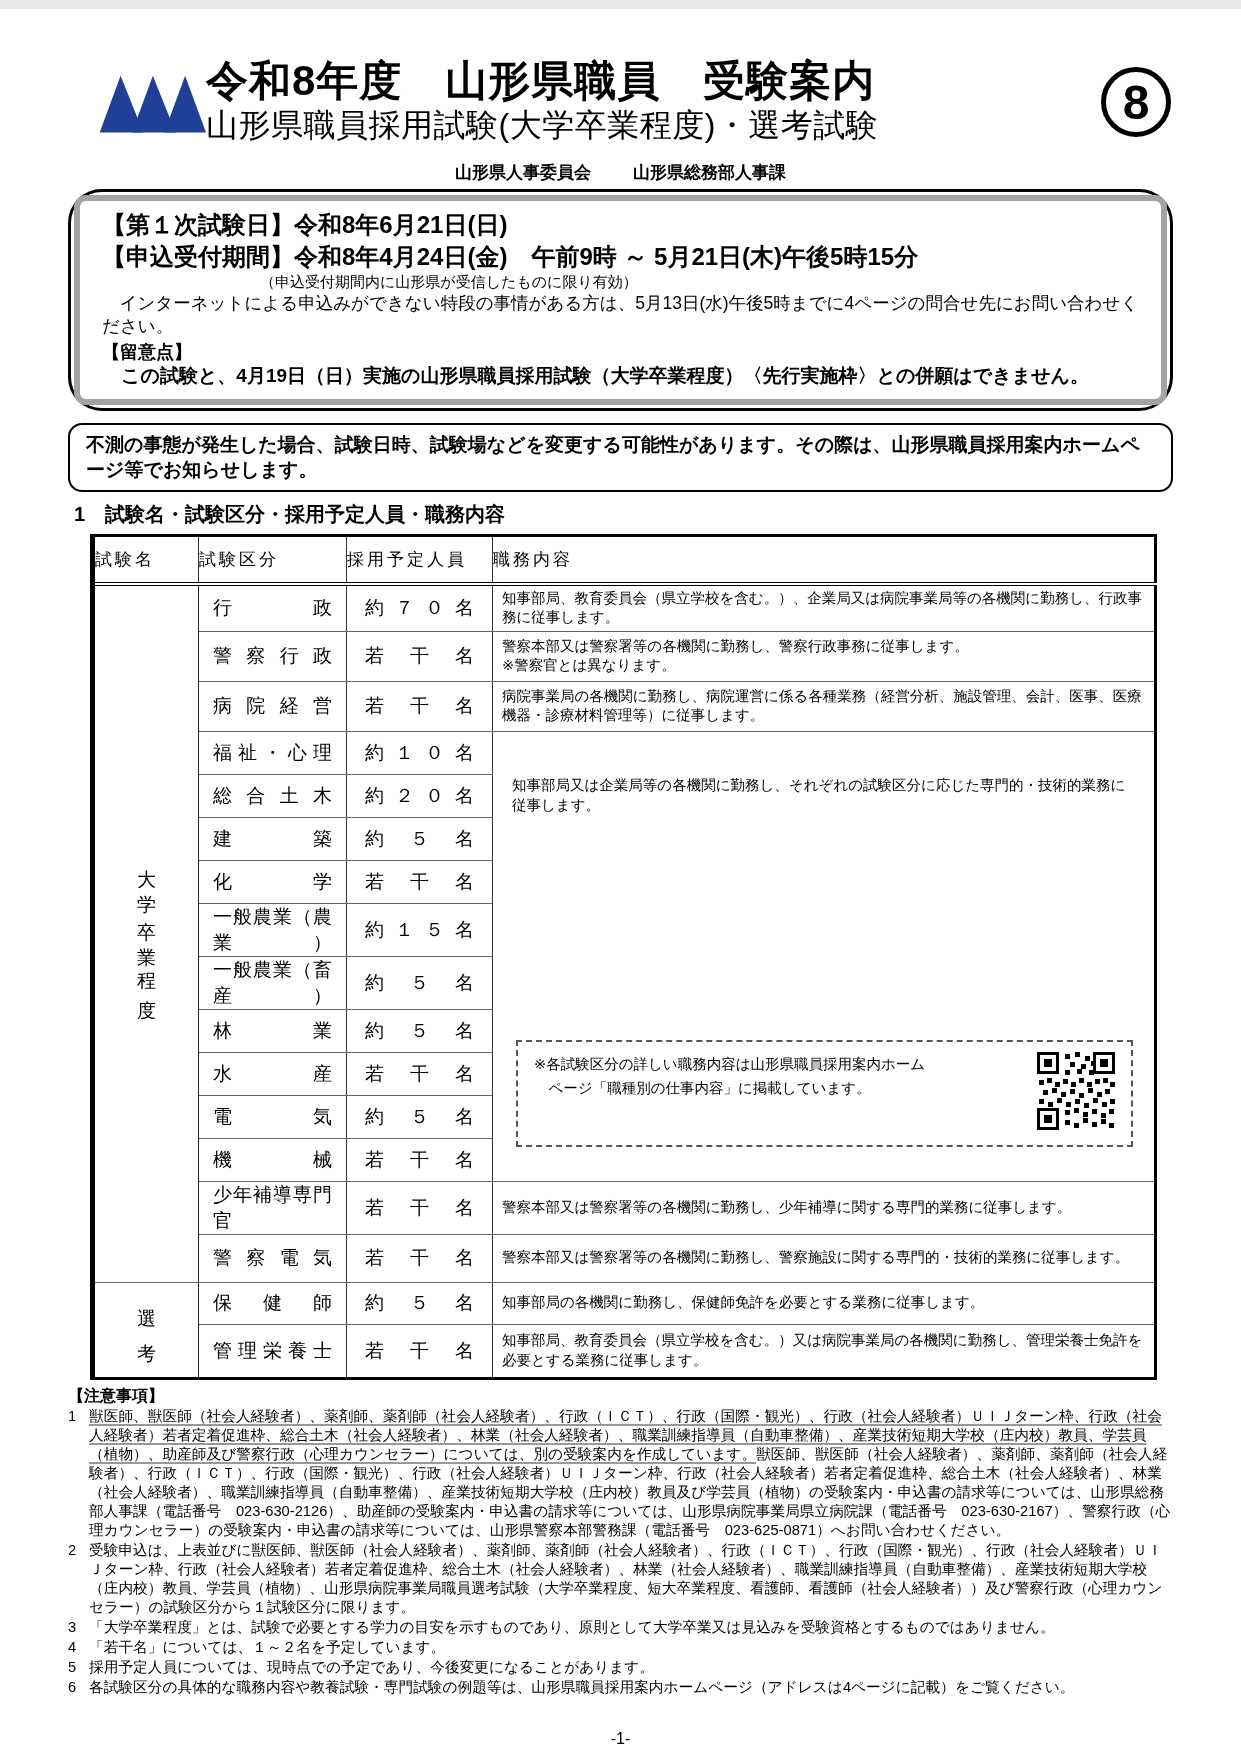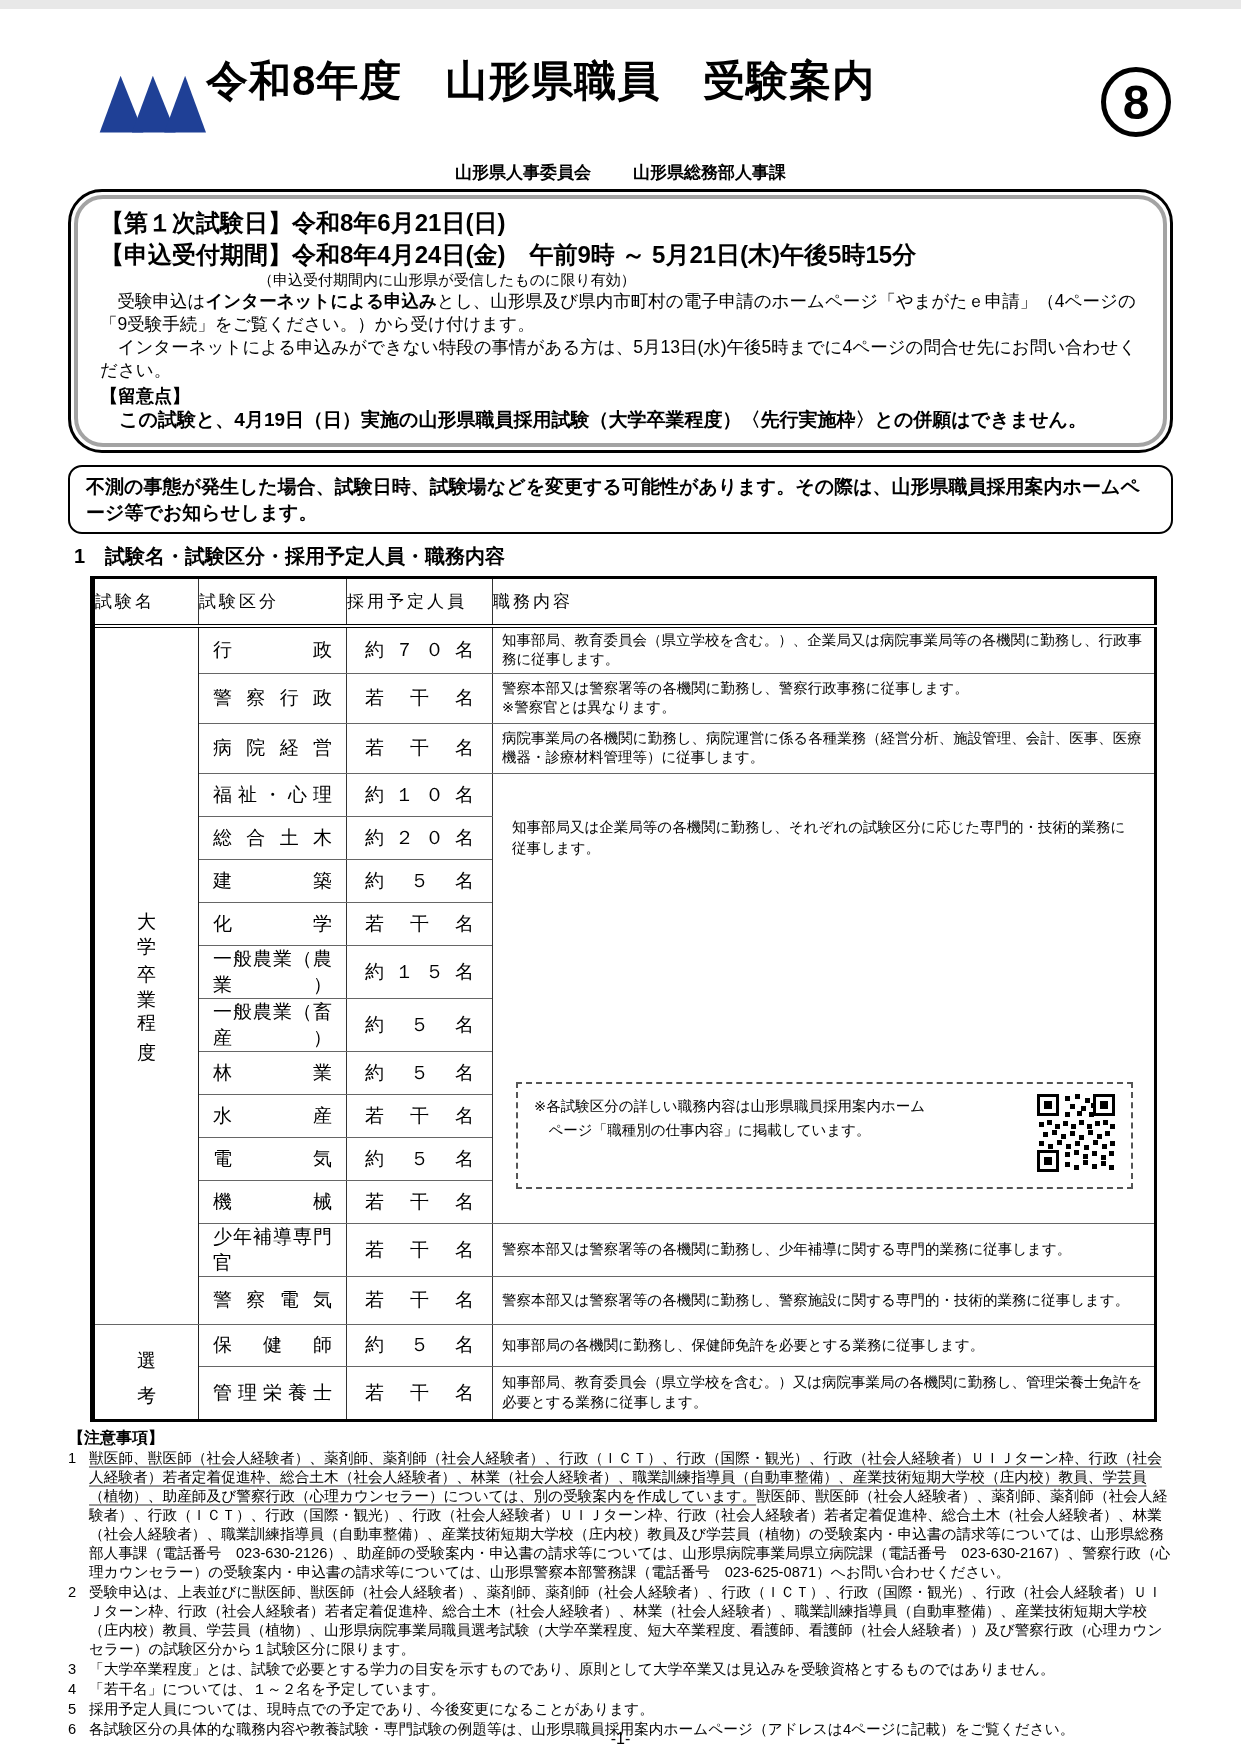--- a/index.html
+++ b/index.html
@@ -16,21 +16,21 @@
   .doc-subtitle { font-size:32px; font-weight:500; letter-spacing:0.5px; line-height:1.15; margin-top:2px; }
   .badge { position:absolute; right:2px; top:10px; width:70px; height:70px; border:5px solid #000;
            border-radius:50%; display:flex; align-items:center; justify-content:center;
            font-size:48px; font-weight:bold; }
   .meta-date { font-size:17px; margin-top:6px; }
   .meta-orgs { text-align:center; font-size:17px; font-weight:bold; margin-top:2px; }
   .meta-orgs span + span { margin-left:42px; }
 
   
   .box1-outer { margin-top:5px; border:3px solid #000; border-radius:34px; padding:3px; }
-  .box1-inner { border:4px solid #a3a3a3; border-radius:29px; padding:8px 22px 10px 22px; }
+  .box1-inner { border:6px solid #a3a3a3; border-radius:12px; padding:8px 22px 10px 22px; }
   .big-line { font-size:24px; font-weight:bold; line-height:1.32; }
   .paren-line { font-size:15px; line-height:1.3; padding-left:158px; }
   .box1 p { font-size:17.5px; line-height:1.32; text-indent:1em; }
   .bold { font-weight:bold; }
   .note-label { font-size:18px; font-weight:bold; margin-top:2px; }
   .note-line { font-size:19px; font-weight:bold; line-height:1.3; text-indent:1em; }
 
   
   .box2 { margin-top:12px; border:2px solid #000; border-radius:14px; padding:7px 16px;
           font-size:19px; font-weight:600; line-height:1.35; }
@@ -78,34 +78,34 @@
   <div class="header-row">
     <span class="logo">
       <svg width="112" height="78" viewBox="0 0 118 80" aria-hidden="true">
         <path fill="#1f4096" d="M28 8 L52 68 L6 68 Z"></path>
         <path fill="#1f4096" d="M62 8 L86 68 L40 68 Z"></path>
         <path fill="#1f4096" d="M96 8 L118 68 L74 68 Z"></path>
       </svg>
     </span>
     <div class="titles">
       <div class="doc-title">令和8年度　山形県職員　受験案内</div>
+      <div class="doc-subtitle">山形県職員採用試験(大学卒業程度)・選考試験</div>
     </div>
     <div class="badge">8</div>
   </div>
 
   <div class="meta-orgs">
     <span>山形県人事委員会</span><span>山形県総務部人事課</span>
   </div>
 
   <div class="box1-outer">
     <div class="box1-inner box1">
       <div class="big-line">【第１次試験日】令和8年6月21日(日)</div>
       <div class="big-line">【申込受付期間】令和8年4月24日(金)　午前9時 ～ 5月21日(木)午後5時15分</div>
       <div class="paren-line">（申込受付期間内に山形県が受信したものに限り有効）</div>
-      <p><span>受験申込は</span><span class="bold">インターネットによる申込み</span><span>とし、山形県及び県内市町村の電子申請のホームページ「やまがたｅ申請」（4ページの「9受験手続」をご覧ください。）から受け付けます。</span></p>
       <p>インターネットによる申込みができない特段の事情がある方は、5月13日(水)午後5時までに4ページの問合せ先にお問い合わせください。</p>
       <div class="note-label">【留意点】</div>
       <div class="note-line">この試験と、4月19日（日）実施の山形県職員採用試験（大学卒業程度）〈先行実施枠〉との併願はできません。</div>
     </div>
   </div>
 
   <div class="box2">不測の事態が発生した場合、試験日時、試験場などを変更する可能性があります。その際は、山形県職員採用案内ホームページ等でお知らせします。</div>
 
   <div class="section-title">1　試験名・試験区分・採用予定人員・職務内容</div>
 

